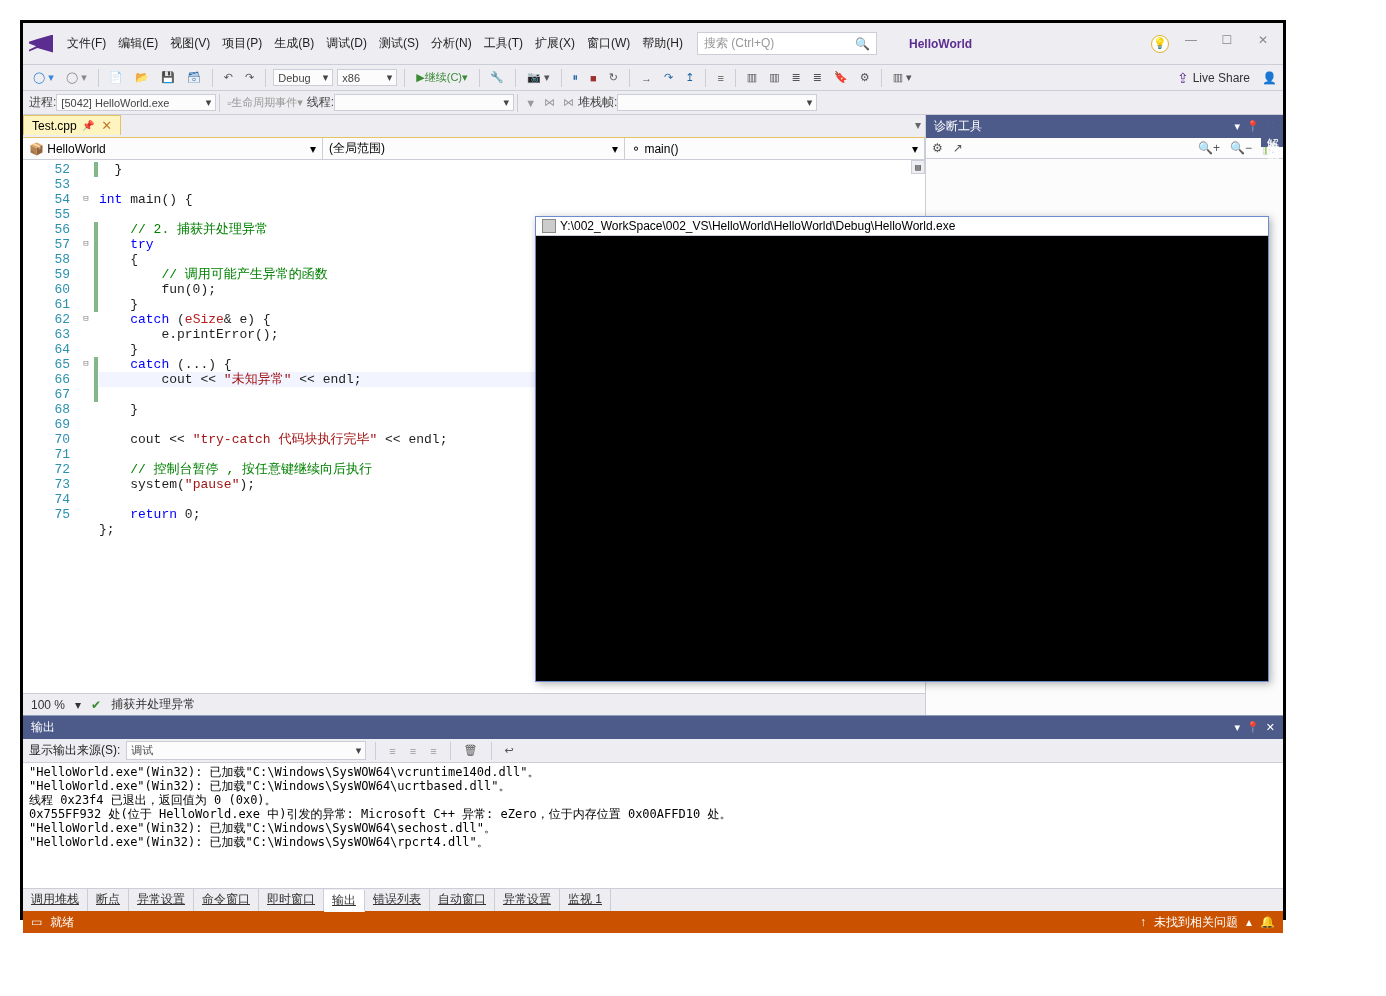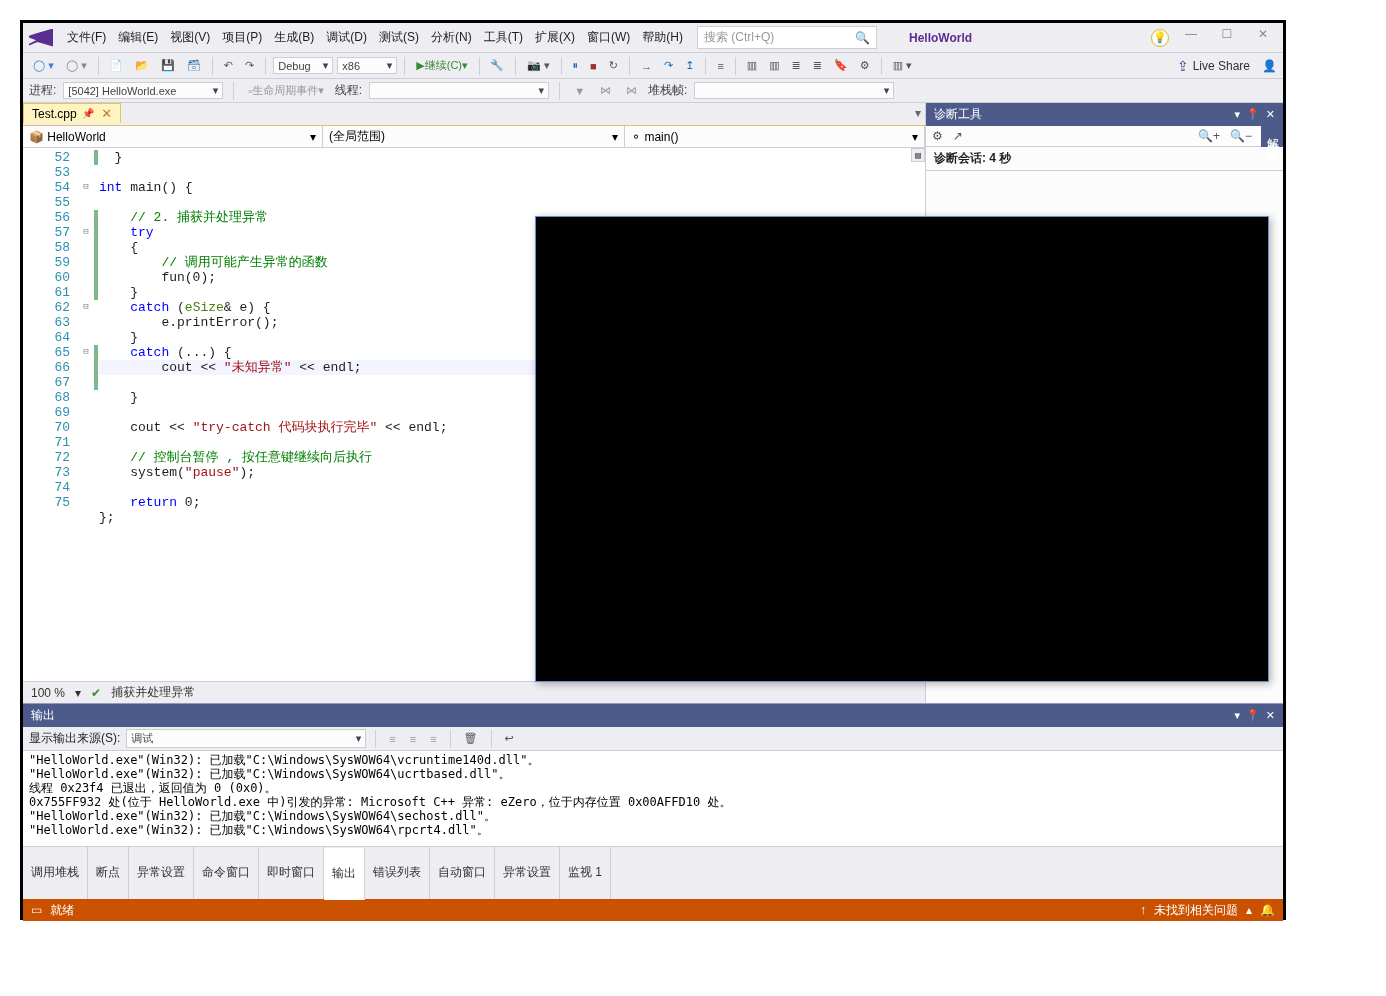--- a/index.html
+++ b/index.html
@@ -1,56 +1,56 @@
 <!DOCTYPE html>
 <html><head>
 <meta charset="utf-8">
 <style>
 * { box-sizing: border-box; margin: 0; padding: 0; }
 body { font-family: "Microsoft YaHei", "Segoe UI", sans-serif; font-size: 12px; background: #fff; color: #1e1e1e; overflow: hidden; }
 .outer-frame { width: 1266px; height: 900px; margin: 20px; border: 3px solid #000; position: relative; background: #eeeef2; }
-.menubar { display: flex; align-items: center; height: 30px; background: #eeeef2; padding: 0 6px; gap: 2px; border-bottom: 1px solid #ccced7; }
+.menubar { display: flex; align-items: center; height: 42px; background: #eeeef2; padding: 0 6px; gap: 2px; border-bottom: 1px solid #ccced7; }
 .vs-logo { width: 24px; height: 18px; background: linear-gradient(135deg,#5c2d91 0%,#5c2d91 100%); clip-path: polygon(100% 0,100% 100%,35% 75%,0 95%,0 85%,30% 65%,0 50%,0 40%,35% 25%,100% 0); margin-right:6px;}
 .menu-item { padding: 3px 6px; cursor: default; }
 .search-box { margin-left: 6px; width: 180px; border: 1px solid #ccced7; background: #fff; padding: 2px 6px; color: #999; display: flex; align-items:center; justify-content:space-between;}
 .search-box span.mag { color:#666;}
 .solution-name { margin-left: 30px; font-weight: bold; color: #5c2d91; }
 .window-controls { margin-left: auto; display: flex; gap: 8px; align-items:center; }
 .feedback-icon{width:18px;height:18px;border-radius:50%;background:white;border:1px solid #e0b030;display:flex;align-items:center;justify-content:center;font-size:11px;}
 .wc-btn { width: 28px; height: 22px; text-align:center; color: #888; cursor: default; }
 
 .toolbar { display: flex; align-items: center; height: 26px; background: #eeeef2; padding: 0 6px; gap: 4px; border-bottom: 1px solid #ccced7; }
 .tb-sep { width: 1px; height: 18px; background: #ccced7; margin: 0 3px; }
 .tb-btn { padding: 2px 4px; color: #555; font-size: 11px; cursor:default; display:inline-flex; align-items:center;}
 .tb-select { border: 1px solid #ccced7; background: #fcfcfc; padding: 1px 4px; font-size: 11px; color:#444; min-width:60px; display:inline-flex; justify-content:space-between; align-items:center;}
 .tb-play { color: #388a34; }
 .live-share { margin-left: auto; display:flex; align-items:center; gap:4px; color:#333;}
 .live-share-icon{color:#5c2d91;font-size:14px;}
 
-.toolbar2 { display:flex;align-items:center;height:24px;background:#eeeef2;padding:0 6px;gap:7px;border-bottom:1px solid #ccced7;}
+.toolbar2 { display:flex;align-items:center;height:24px;background:#eeeef2;padding:0 6px;gap:0;border-bottom:1px solid #ccced7;}
 .tb-label{color:#444;}
 
 .main-area { display:flex; height: calc(100% - 26px - 26px - 24px - 196px - 22px); }
 .editor-col { flex: 0 0 903px; display:flex; flex-direction:column; border-right:1px solid #ccced7;}
 .doc-tab-row{background:#eeeef2;display:flex;align-items:flex-start;height:22px;position:relative;}
 .doc-tab{background:#fdf4bf;border:1px solid #e5c365;border-bottom:none;padding:2px 8px;display:flex;align-items:center;gap:6px;color:#000;}
 .doc-tab .pin{color:#c07b2e;font-size:10px;}
 .doc-tab .close{color:#c07b2e;font-size:13px;}
 .doc-drop-row{display:flex;background:#fcfcfc;border-top:1px solid #e5c365;border-bottom:1px solid #ccced7;}
 .doc-drop{flex:1;border-right:1px solid #ccced7;padding:2px 6px;color:#000000;display:flex;align-items:center;gap:4px;justify-content:space-between;}
 .doc-drop.sm{flex:0 0 300px;}
 .code-area{flex:1;background:#fff;display:flex;font-family:Consolas,"Courier New",monospace;font-size:13px;line-height:15px;overflow:hidden;position:relative;}
 .gutter{flex:0 0 55px;background:#fff;text-align:right;color:#2b91af;padding-right:8px;padding-top:2px;}
 .fold-col{flex:0 0 16px;background:#fff;color:#808080;font-size:9px;padding-top:2px;}
 .change-col{flex:0 0 5px;padding-top:2px;}
 .chg-bar{width:4px;height:15px;}
 .chg-g{background:#81b88b;}
 .code-lines{flex:1;padding-top:2px;white-space:pre;}
 .kw{color:#0000ff;}
-.ty{color:#4d7c0f;}
+.ty{color:#b91c1c;}
 .cm{color:#008000;}
 .st{color:#a31515;}
 .hl{background:#f2f4ff;display:block;width:100%;}
 .split-btn{position:absolute;top:0;right:0;width:14px;height:14px;background:#eeeef2;border:1px solid #ccced7;font-size:9px;text-align:center;}
 .editor-stat{height:22px;background:#eeeef2;border-top:1px solid #ccced7;display:flex;align-items:center;padding:0 8px;gap:10px;color:#333;}
 
 .diag-col{flex:1;display:flex;flex-direction:column;background:#eeeef2;}
 .diag-hdr{background:#4d5b8a;color:#fff;padding:3px 8px;display:flex;align-items:center;justify-content:space-between;font-size:12px;}
 .diag-hdr .right{display:flex;gap:6px;font-size:11px;}
 .diag-tools{background:#fcfcfc;border-bottom:1px solid #ccced7;padding:3px 6px;display:flex;gap:10px;color:#555;}
@@ -64,21 +64,21 @@
 .console-title .ic{width:14px;height:14px;background:#ccc;border:1px solid #888;}
 .console-body{background:#0c0c0c;color:#ccc;font-family:"NSimSun",Consolas,monospace;font-size:14px;padding:2px 4px;line-height:17px;white-space:pre;}
 .cursor{display:inline-block;width:8px;height:14px;background:#ccc;vertical-align:baseline;}
 
 .bottom-panel{height:196px;display:flex;flex-direction:column;border-top:1px solid #8e9bbb;}
 .out-hdr{background:#4d5b8a;color:#fff;padding:3px 8px;display:flex;align-items:center;justify-content:space-between;}
 .out-hdr .right{display:flex;gap:6px;font-size:11px;}
 .out-tools{background:#eeeef2;border-bottom:1px solid #ccced7;padding:2px 6px;display:flex;align-items:center;gap:6px;}
 .out-body{flex:1;background:#fff;font-family:"NSimSun",Consolas,monospace;font-size:12px;padding:2px 6px;line-height:14px;white-space:pre;overflow:auto;color:#000;}
 .out-tabs{display:flex;background:#eeeef2;border-top:1px solid #ccced7;}
-.out-tab{padding:17px 8px;border-right:1px solid #ccced7;color:#333;cursor:default;}
+.out-tab{padding:2px 8px;border-right:1px solid #ccced7;color:#333;cursor:default;text-decoration:underline;}
 .out-tab.active{background:#fff;border-bottom:1px solid #fff;position:relative;top:1px;}
 
 .statusbar{height:22px;background:#ca5100;color:#fff;display:flex;align-items:center;padding:0 8px;gap:8px;}
 .statusbar .right{margin-left:auto;display:flex;align-items:center;gap:8px;}
 </style>
 </head>
 <body>
 
 <div class="outer-frame">
 
@@ -321,28 +321,31 @@
         <span>✕</span>
       </div>
     </div>
     <div class="diag-tools">
       <span>⚙</span>
       <span>↗</span>
       <span style="margin-left:auto">🔍+</span>
       <span>🔍−</span>
       <span>📊</span>
     </div>
-    <div class="diag-sess">诊断会话: 4 秒</div>
     <div class="diag-body"></div>
   </div>
 </div>
 
 <div class="side-tab">解决方案资源</div>
 
 <div class="console-win">
+  <div class="console-title">
+    <span class="ic"></span>
+    <span>Y:\002_WorkSpace\002_VS\HelloWorld\HelloWorld\Debug\HelloWorld.exe</span>
+  </div>
 </div>
 
 <div class="bottom-panel">
   <div class="out-hdr">
     <span>输出</span>
     <div class="right">
       <span>▾</span>
       <span>📍</span>
       <span>✕</span>
     </div>

